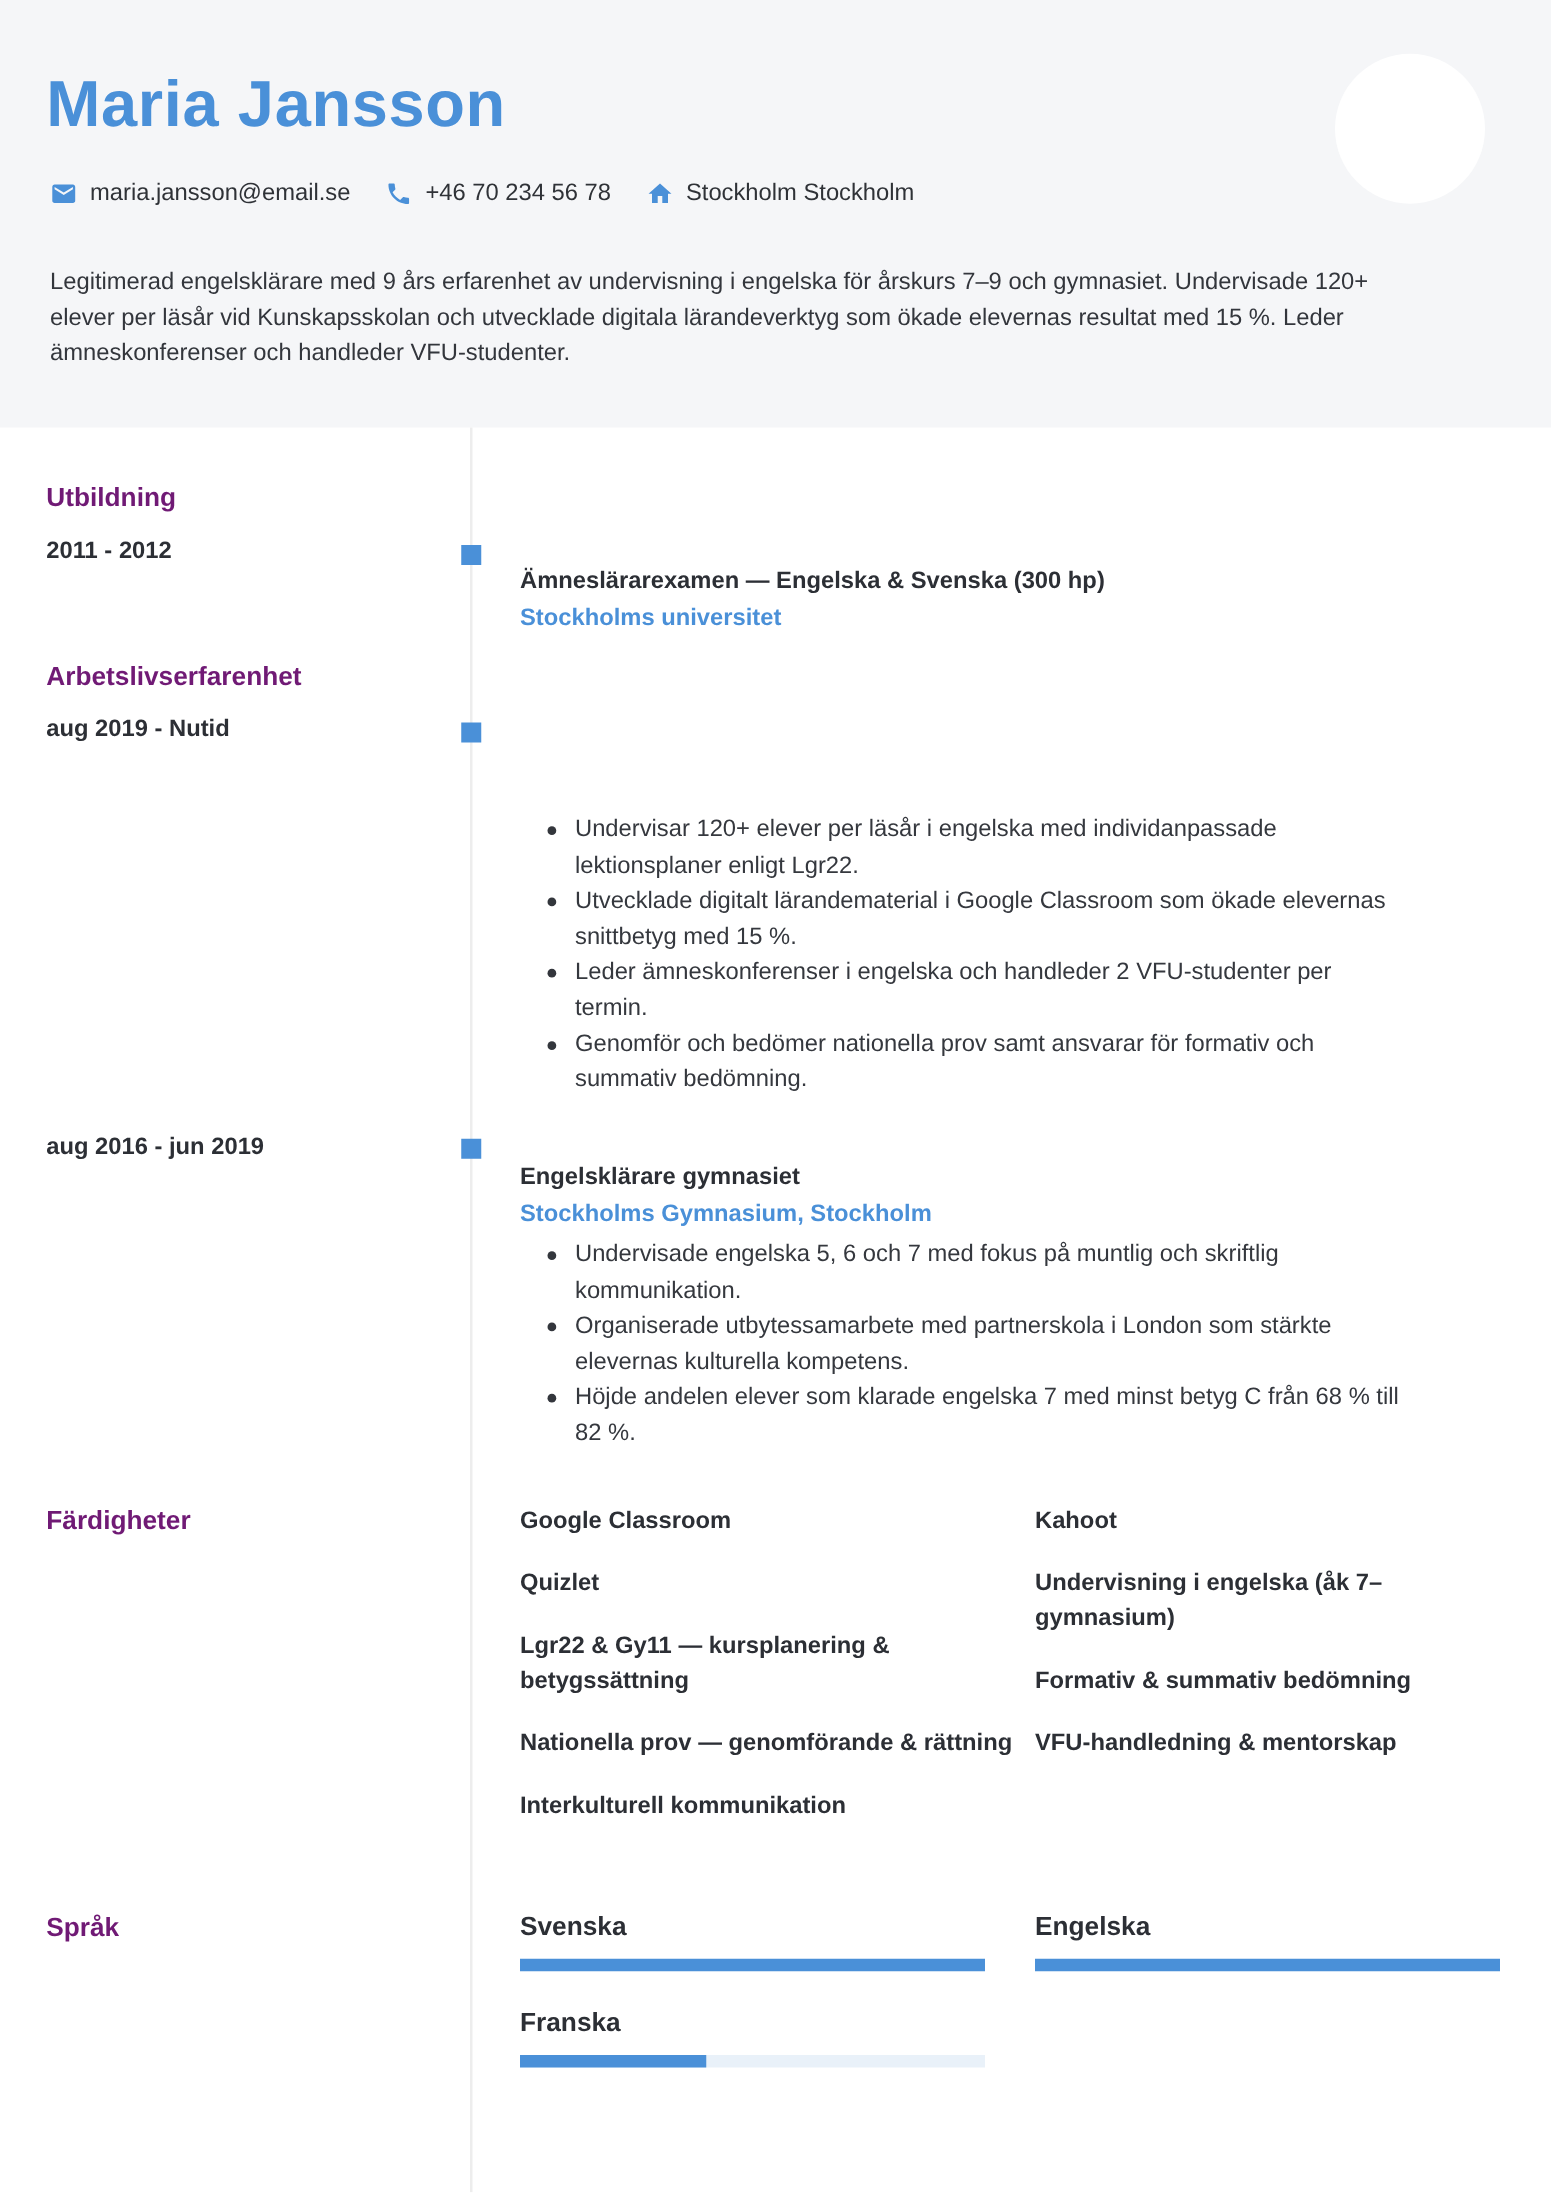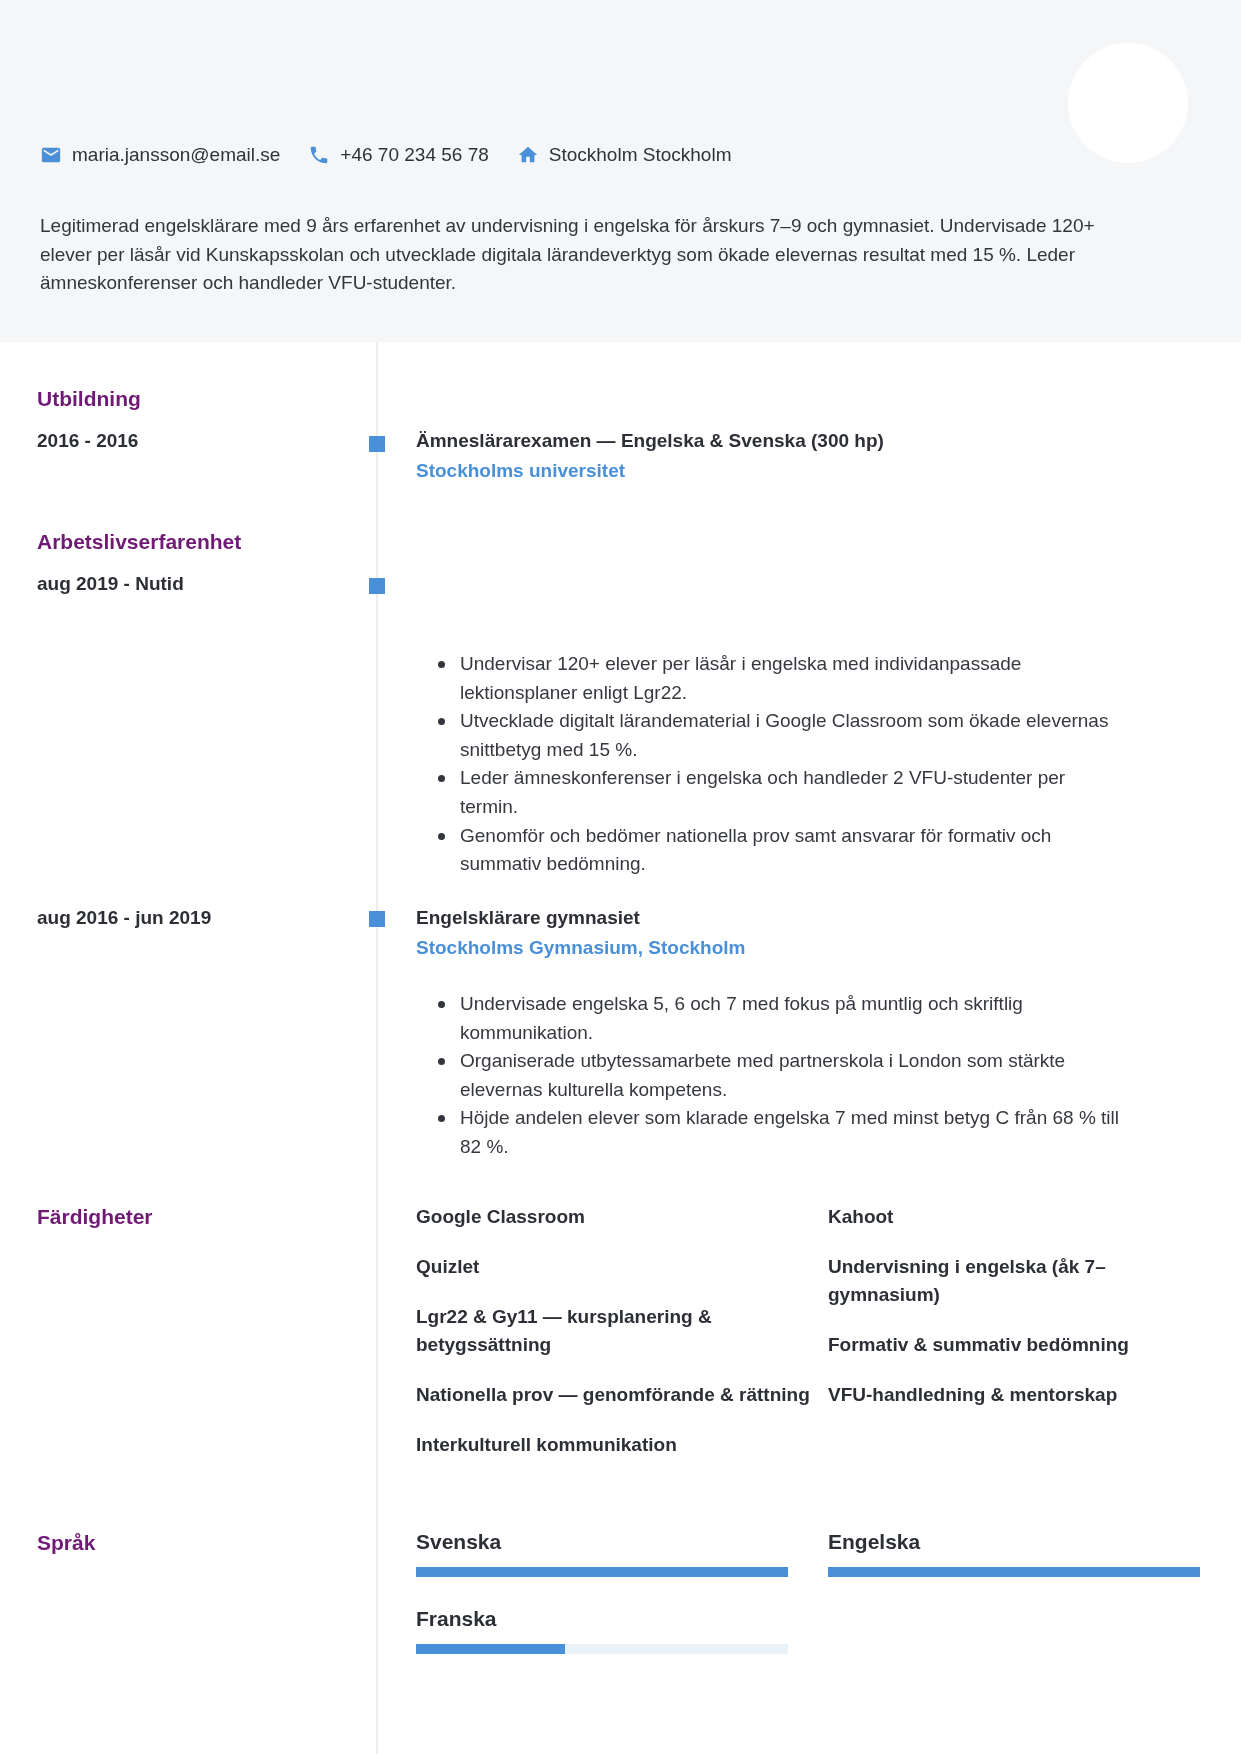--- a/index.html
+++ b/index.html
@@ -44,21 +44,21 @@
     position:absolute;left:37px;
     font-size:21px;font-weight:700;color:#701a75;line-height:27px;white-space:nowrap;
   }
   .date{
     position:absolute;left:37px;
     font-size:19px;font-weight:700;color:#2c2f35;line-height:26px;white-space:nowrap;
   }
   .marker{
     position:absolute;left:369px;width:16px;height:16px;background:#4a90d8;
   }
-  .entry{position:absolute;left:416px;width:700px;}
+  .entry{position:absolute;left:416px;width:700px;margin-top:24px;}
   .entry-title{font-size:19px;font-weight:700;color:#2c2f35;line-height:26px;}
   .entry-sub{font-size:19px;font-weight:700;color:#4a90d8;line-height:26px;margin-top:4px;}
   .bullets{
     position:absolute;left:416px;width:660px;
     list-style:none;margin:0;padding:0 0 0 44px;
     font-size:19px;line-height:28.6px;color:#35383e;
   }
   .bullets li{position:relative;}
   .bullets li::before{
     content:"";position:absolute;left:-22px;top:11px;
@@ -77,20 +77,21 @@
   .lang-svenska{left:416px;top:1529px;}
   .lang-engelska{left:828px;top:1529px;}
   .lang-franska{left:416px;top:1606px;}
 </style>
 </head>
 <body>
 
 <div class="page">
 
   <div class="header">
+    <div class="name">Maria Jansson</div>
 
     <div class="contact">
       <div class="contact-item">
         <svg class="cicon" viewBox="0 0 24 24">
           <path fill="#4a90d8" d="M20 4H4c-1.1 0-2 .9-2 2v12c0 1.1.9 2 2 2h16c1.1 0 2-.9 2-2V6c0-1.1-.9-2-2-2zm0 4l-8 5-8-5V6l8 5 8-5v2z"></path>
         </svg>
         <span>maria.jansson@email.se</span>
       </div>
       <div class="contact-item">
         <svg class="cicon" viewBox="0 0 24 24">
@@ -107,21 +108,21 @@
     </div>
 
     <div class="avatar"></div>
 
     <div class="summary">Legitimerad engelsklärare med 9 års erfarenhet av undervisning i engelska för årskurs 7–9 och gymnasiet. Undervisade 120+ elever per läsår vid Kunskapsskolan och utvecklade digitala lärandeverktyg som ökade elevernas resultat med 15 %. Leder ämneskonferenser och handleder VFU-studenter.</div>
   </div>
 
   <div class="divider"></div>
 
   <div class="sec-h" style="top:385px">Utbildning</div>
-  <div class="date" style="top:428px">2016 - 2016</div>
+  <div class="date" style="top:428px">2011 - 2012</div>
   <div class="marker" style="top:436px"></div>
   <div class="entry" style="top:428px">
     <div class="entry-title">Ämneslärarexamen — Engelska &amp; Svenska (300 hp)</div>
     <div class="entry-sub">Stockholms universitet</div>
   </div>
 
   <div class="sec-h" style="top:528px">Arbetslivserfarenhet</div>
 
   <div class="date" style="top:571px">aug 2019 - Nutid</div>
   <div class="marker" style="top:578px"></div>

